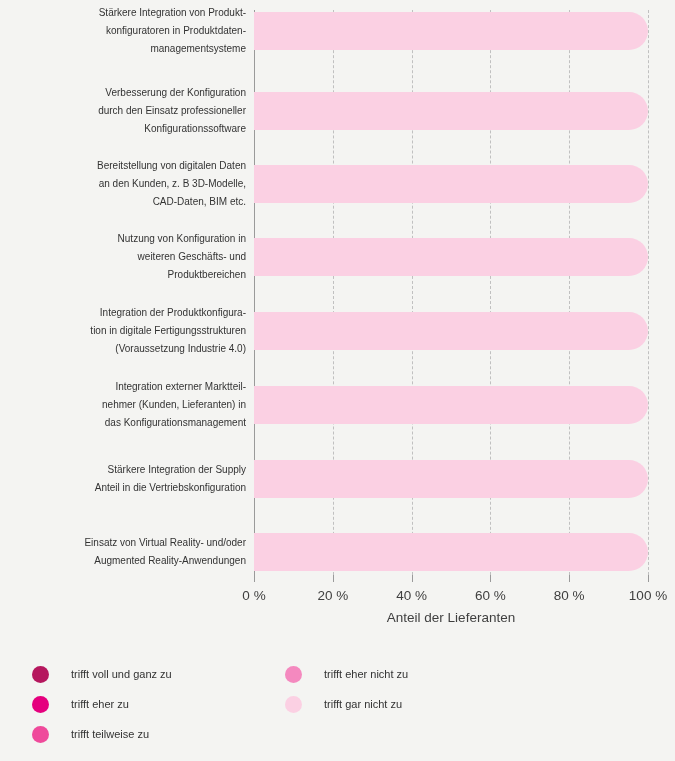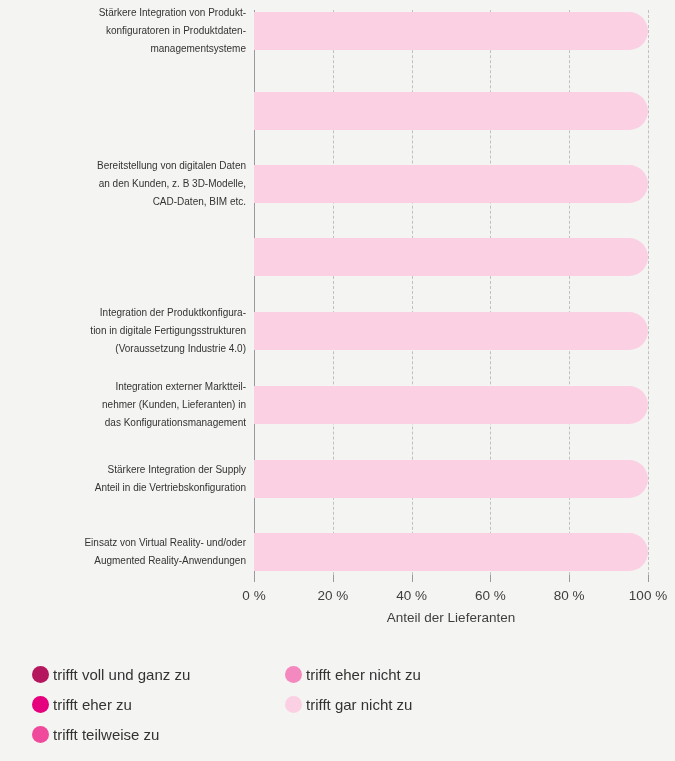--- a/index.html
+++ b/index.html
@@ -82,22 +82,22 @@
   .legend-item{
     position:absolute;
     display:flex;align-items:center;
     height:24px;
   }
   .legend-dot{
     width:17px;height:17px;border-radius:50%;
     flex:0 0 auto;
   }
   .legend-text{
-    margin-left:4px;
-    font-size:15px;
+    margin-left:22px;
+    font-size:11px;
     color:#333;
     white-space:nowrap;
   }
 </style>
 </head>
 <body>
 
 <div id="chart-root">
 
   <div class="plot">
@@ -130,20 +130,23 @@
 managementsysteme</div>
           <div class="bar-track">
             <div class="seg" title="trifft gar nicht zu: 6.5%" style="width: 394px; background: rgb(251, 208, 227); z-index: 5;"></div>
             <div class="seg" title="trifft eher nicht zu: 14%" style="width: 368.39px; background: rgb(244, 137, 191); z-index: 4;"></div>
             <div class="seg" title="trifft teilweise zu: 9.5%" style="width: 313.23px; background: rgb(239, 74, 155); z-index: 3;"></div>
             <div class="seg" title="trifft eher zu: 32.5%" style="width: 275.8px; background: rgb(229, 0, 126); z-index: 2;"></div>
             <div class="seg" title="trifft voll und ganz zu: 37.5%" style="width: 147.75px; background: rgb(181, 23, 94); z-index: 1;"></div>
           </div>
         </div>
         <div class="row" style="top: 92px; height: 38px;">
+          <div class="row-label" style="top: -8px;">Verbesserung der Konfiguration
+durch den Einsatz professioneller
+Konfigurationssoftware</div>
           <div class="bar-track">
             <div class="seg" title="trifft gar nicht zu: 5%" style="width: 394px; background: rgb(251, 208, 227); z-index: 5;"></div>
             <div class="seg" title="trifft eher nicht zu: 11.5%" style="width: 374.3px; background: rgb(244, 137, 191); z-index: 4;"></div>
             <div class="seg" title="trifft teilweise zu: 15%" style="width: 328.99px; background: rgb(239, 74, 155); z-index: 3;"></div>
             <div class="seg" title="trifft eher zu: 22.5%" style="width: 269.89px; background: rgb(229, 0, 126); z-index: 2;"></div>
             <div class="seg" title="trifft voll und ganz zu: 46%" style="width: 181.24px; background: rgb(181, 23, 94); z-index: 1;"></div>
           </div>
         </div>
         <div class="row" style="top: 165px; height: 48px;">
           <div class="row-label" style="top: -8px;">Bereitstellung von digitalen Daten
@@ -151,20 +154,23 @@
 CAD-Daten, BIM etc.</div>
           <div class="bar-track">
             <div class="seg" title="trifft gar nicht zu: 7.5%" style="width: 394px; background: rgb(251, 208, 227); z-index: 5;"></div>
             <div class="seg" title="trifft eher nicht zu: 12%" style="width: 364.45px; background: rgb(244, 137, 191); z-index: 4;"></div>
             <div class="seg" title="trifft teilweise zu: 14.5%" style="width: 317.17px; background: rgb(239, 74, 155); z-index: 3;"></div>
             <div class="seg" title="trifft eher zu: 24.5%" style="width: 260.04px; background: rgb(229, 0, 126); z-index: 2;"></div>
             <div class="seg" title="trifft voll und ganz zu: 41.5%" style="width: 163.51px; background: rgb(181, 23, 94); z-index: 1;"></div>
           </div>
         </div>
         <div class="row" style="top: 238px; height: 38px;">
+          <div class="row-label" style="top: -8px;">Nutzung von Konfiguration in
+weiteren Geschäfts- und
+Produktbereichen</div>
           <div class="bar-track">
             <div class="seg" title="trifft gar nicht zu: 9%" style="width: 394px; background: rgb(251, 208, 227); z-index: 5;"></div>
             <div class="seg" title="trifft eher nicht zu: 16%" style="width: 358.54px; background: rgb(244, 137, 191); z-index: 4;"></div>
             <div class="seg" title="trifft teilweise zu: 17.5%" style="width: 295.5px; background: rgb(239, 74, 155); z-index: 3;"></div>
             <div class="seg" title="trifft eher zu: 19.5%" style="width: 226.55px; background: rgb(229, 0, 126); z-index: 2;"></div>
             <div class="seg" title="trifft voll und ganz zu: 38%" style="width: 149.72px; background: rgb(181, 23, 94); z-index: 1;"></div>
           </div>
         </div>
         <div class="row" style="top: 312px; height: 24px;">
           <div class="row-label" style="top: -8px;">Integration der Produktkonfigura-

